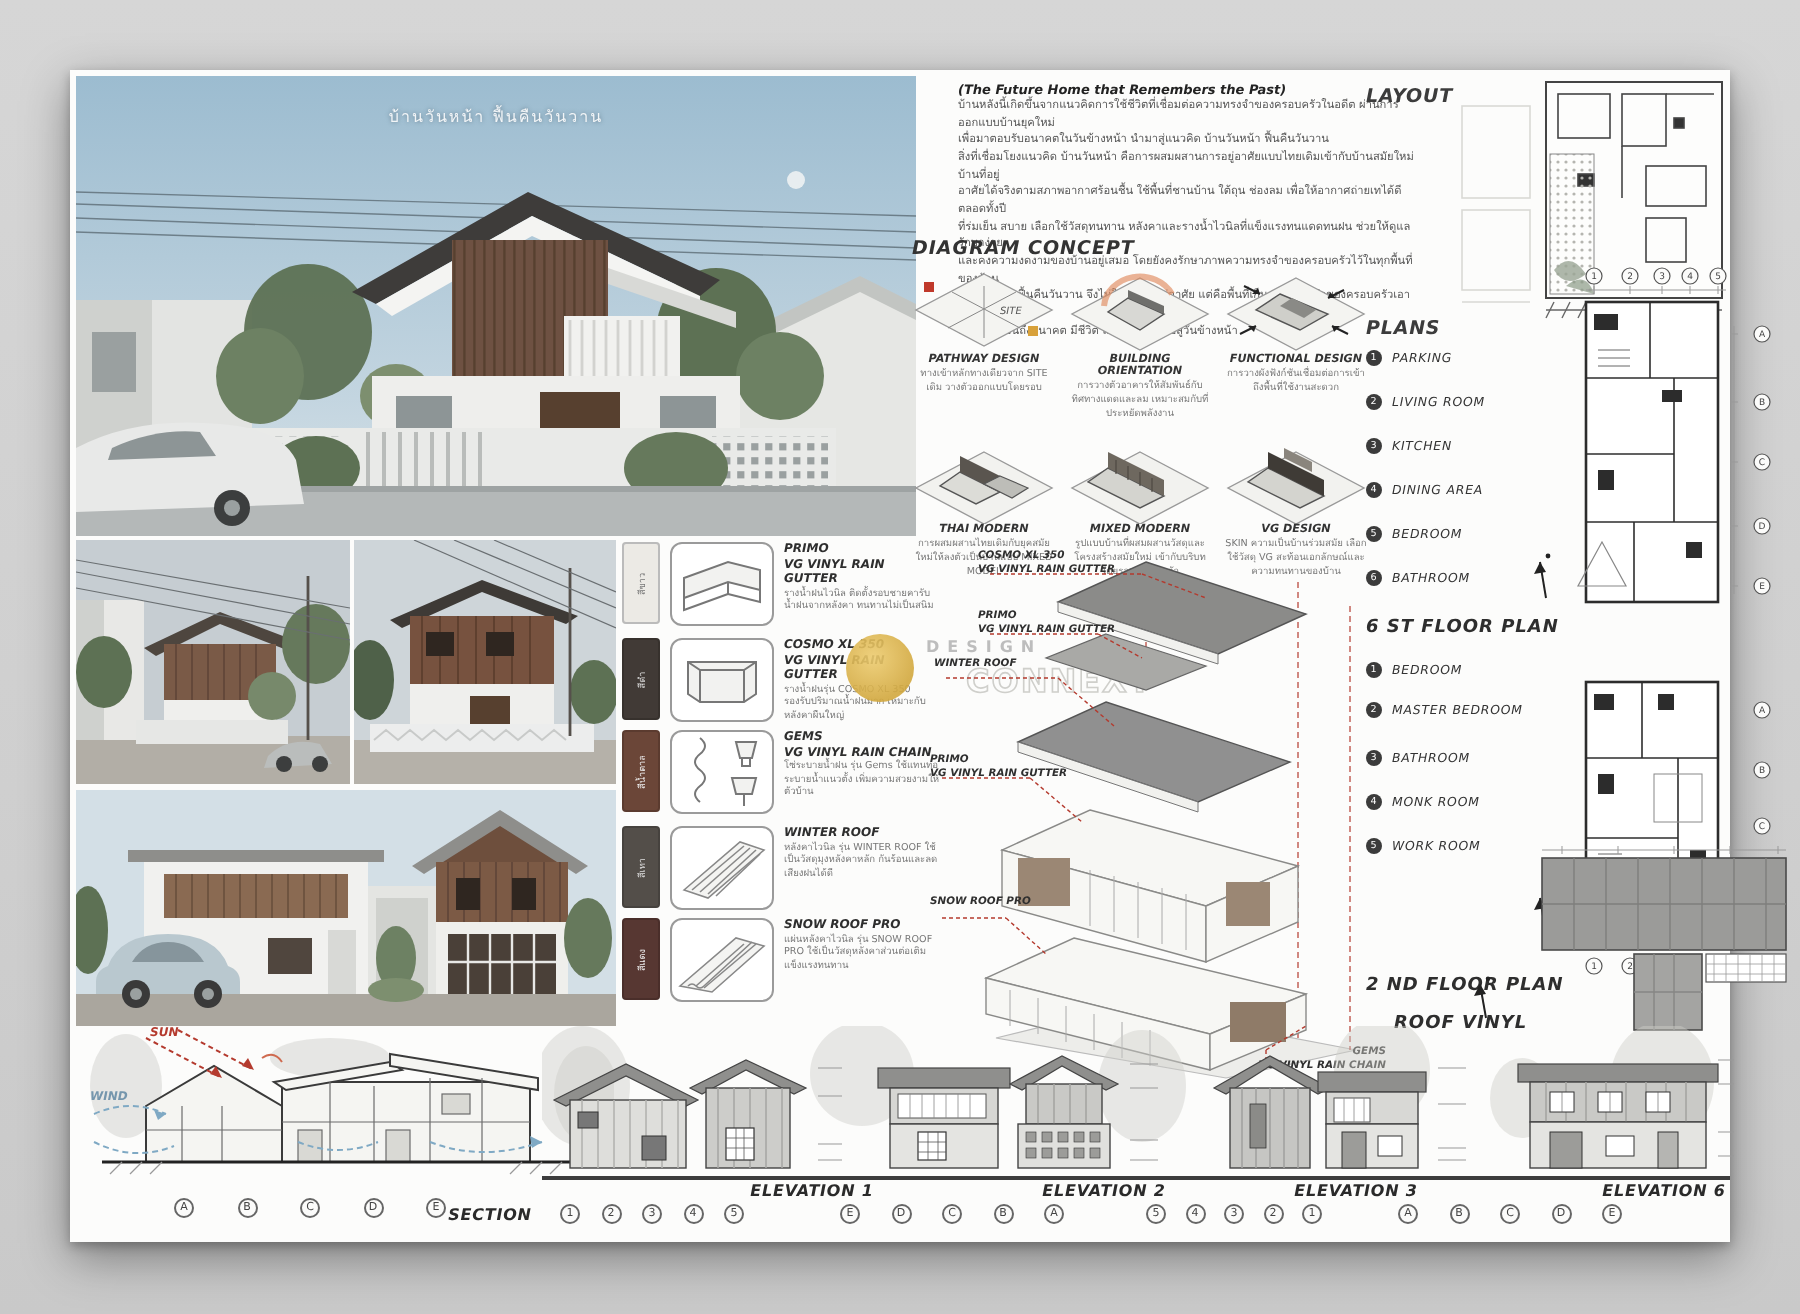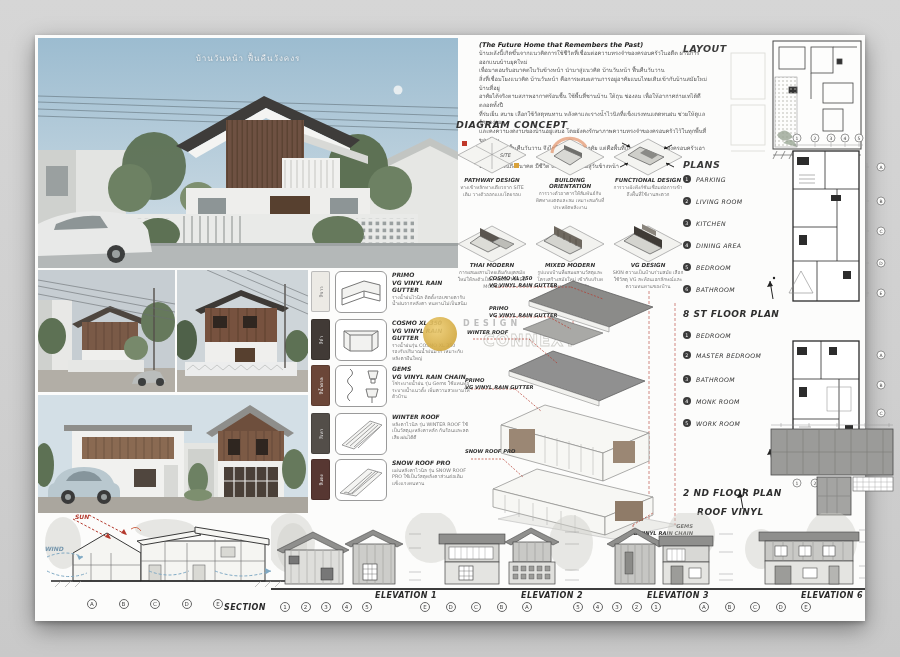--- a/index.html
+++ b/index.html
@@ -130,21 +130,21 @@
 
       <rect x="0" y="208" width="420" height="22" fill="#b4b8b8"></rect>
       <rect x="0" y="205" width="420" height="3" fill="#9ea3a3"></rect>
       <g>
         <path d="M0,186 q30,-16 72,-12 q30,2 38,18 l4,22 L0,218 Z" fill="#e8e9e8"></path>
         <path d="M18,186 q22,-10 44,-8 l8,12 -54,2 Z" fill="#8d9596"></path>
         <circle cx="78" cy="216" r="9" fill="#3c3e3e"></circle>
           <circle cx="78" cy="216" r="4" fill="#9aa0a0"></circle>
       </g>
     </svg>
-    <div class="abs title-render" style="left:0;top:14px;width:420px;text-align:center;">บ้านวันหน้า ฟื้นคืนวังคงร</div>
+    <div class="abs title-render" style="left:0;top:14px;width:420px;text-align:center;">บ้านวันหน้า ฟื้นคืนวันวาน</div>
   </div>
 
   <div class="abs" style="left:3px;top:235px;width:137px;height:122px;">
     <svg width="137" height="122" viewBox="0 0 137 122">
       <rect width="137" height="122" fill="#c6cdd2"></rect>
       <rect x="0" y="98" width="137" height="24" fill="#b2aea6"></rect>
       <rect x="0" y="30" width="34" height="70" fill="#e8e8e6"></rect>
       <rect x="0" y="30" width="14" height="70" fill="#cfd1ce"></rect>
       <polygon points="34,54 72,36 114,52 108,56 72,42 40,58" fill="#4e463f"></polygon>
       <rect x="44" y="52" width="56" height="28" fill="#7a5a47"></rect>
@@ -687,21 +687,21 @@
       <span>BATHROOM</span>
     </div>
 
   <div class="abs" style="left:730px;top:240px;">
     <svg width="14" height="26" viewBox="0 0 14 26">
         <line x1="8" y1="24" x2="5" y2="6" stroke="#222" stroke-width="1"></line>
         <polygon points="5,6 2,12 8,11" fill="#222"></polygon>
         <circle cx="9" cy="3" r="1.2" fill="#222"></circle>
       </svg>
   </div>
-  <div class="abs plan-label" style="left:648px;top:274px;">8 ST FLOOR PLAN</div>
+  <div class="abs plan-label" style="left:648px;top:274px;">6 ST FLOOR PLAN</div>
 
   <div class="abs" style="left:752px;top:96px;">
     <svg width="112" height="196" viewBox="0 0 112 196">
       <g stroke="#555" stroke-width=".6" fill="#fbfbfa">
         <circle cx="10" cy="7" r="4"></circle>
           <circle cx="28" cy="7" r="4"></circle>
           <circle cx="44" cy="7" r="4"></circle>
           <circle cx="58" cy="7" r="4"></circle>
           <circle cx="72" cy="7" r="4"></circle>
       </g>

